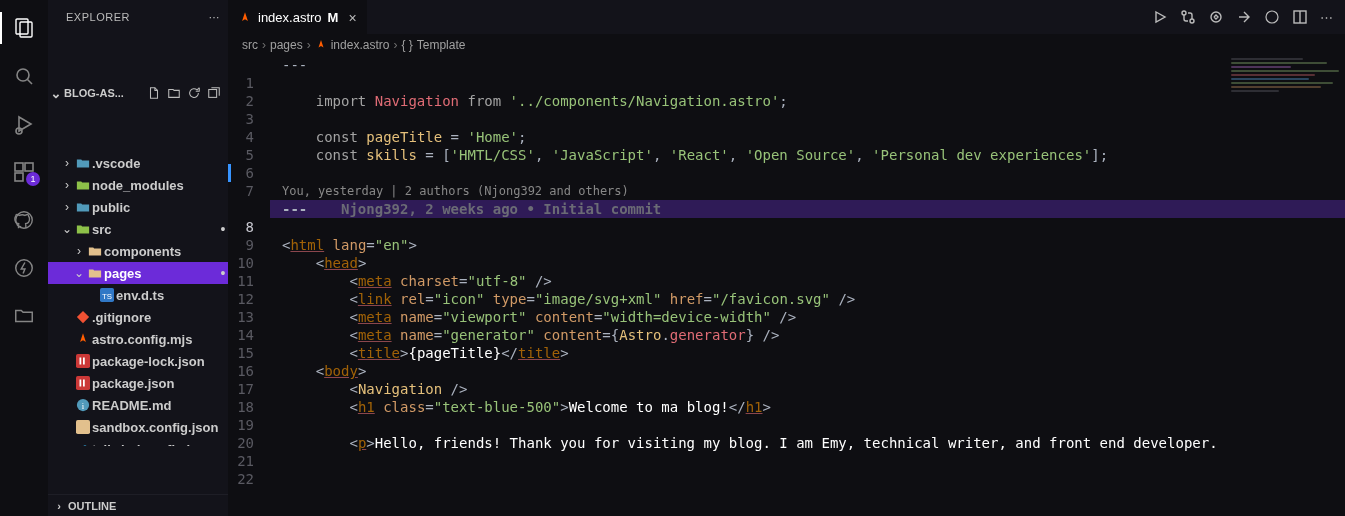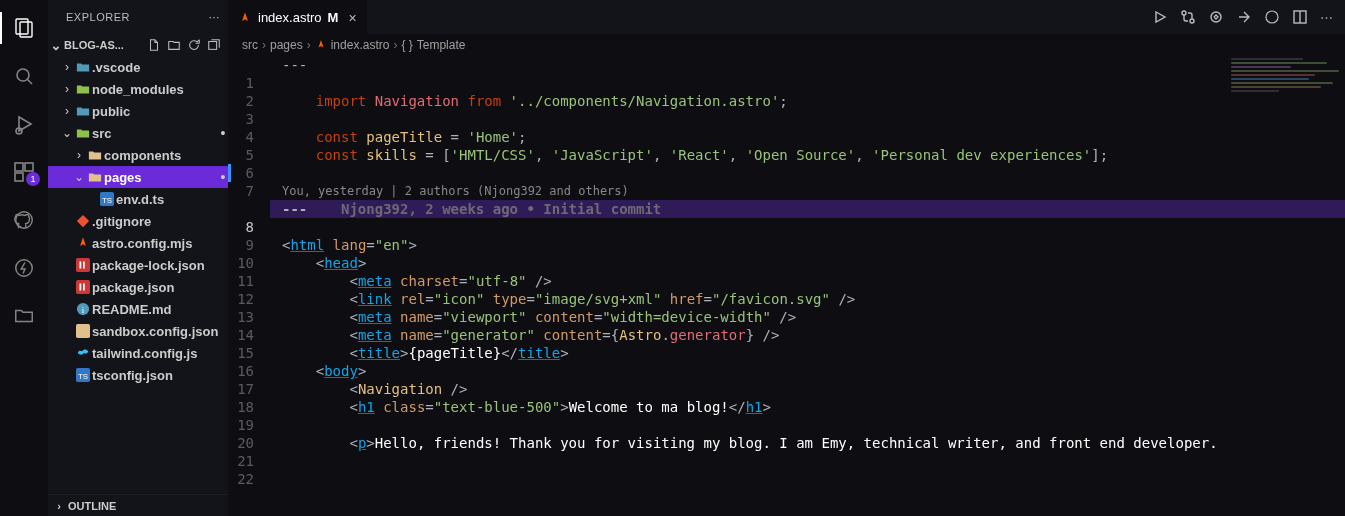--- a/index.html
+++ b/index.html
@@ -57,20 +57,21 @@
   display: flex;
   align-items: center;
   justify-content: center;
   padding: 0 3px;
 }
 .sidebar {
   width: 180px;
   background: #13131a;
   display: flex;
   flex-direction: column;
+  gap: 48px;
 }
 .sidebar-header {
   height: 34px;
   display: flex;
   align-items: center;
   padding: 0 8px 0 18px;
   font-size: 11px;
   letter-spacing: 0.5px;
   color: #bbbbbb;
 }
@@ -187,27 +188,27 @@
   position:relative;
 }
 .codelens {
   height:18px;
   padding-left: 12px;
   color:#888888;
   font-size:12px;
 }
 .line { height:18px; padding-left: 12px; white-space: pre; }
 .line.hl { background:#2f1b57;font-weight:bold; }
-.t-kw { color:#c2410c;text-align:center; }
+.t-kw { color:#a3a3a3;text-align:center; }
 .t-id { color:#e06c75; }
 .t-var { color:#e5c07b; }
 .t-str { color:#98c379; }
 .t-pn { color:#abb2bf; }
 .t-attr { color:#d19a66; }
-.t-tag { color:#0ea5e9; text-decoration: underline; text-decoration-color: rgba(224,108,117,0.6); }
+.t-tag { color:#a16207; text-decoration: underline; text-decoration-color: rgba(224,108,117,0.6); }
 .t-tagp { color:#abb2bf; }
 .t-txt { color:#ffffff;text-align:right; }
 .t-ann { color:#6b6b75; }
 .minimap {
   position:absolute;
   right:0; top:56px;
   width:120px; height:120px;
   opacity:0.35;
   pointer-events:none;
 }

